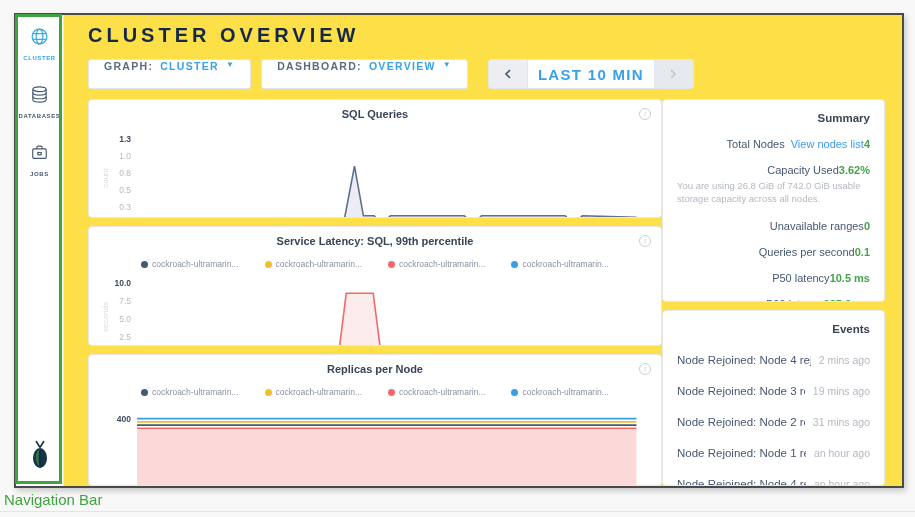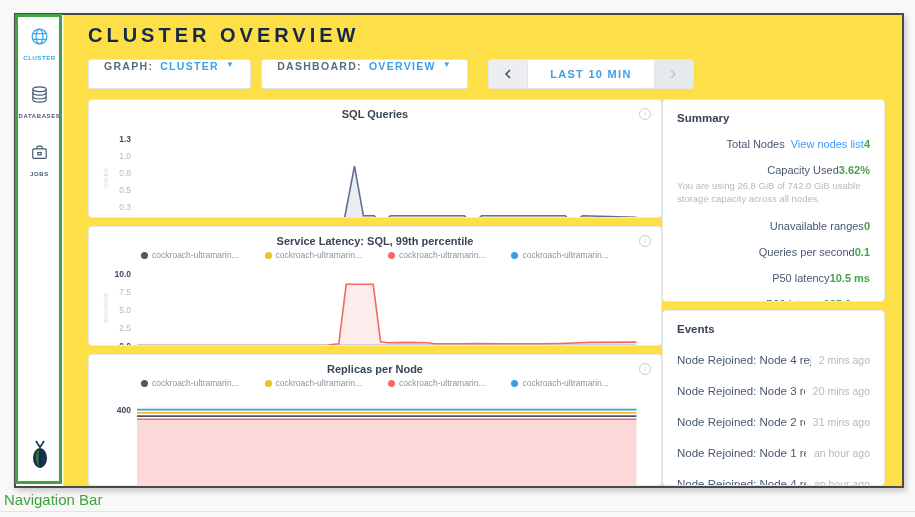--- a/index.html
+++ b/index.html
@@ -36,42 +36,42 @@
   .dd-btn {
     display:flex; gap:7px; background:#fff; border:1px solid #e2e5e9;
     border-radius:3px; height:30px; padding:0 15px; cursor:pointer;
     font-family:"Liberation Sans", sans-serif; font-size:10.5px; font-weight:bold; letter-spacing:1.3px;
   }
   .dd-label { color:#5b6a7e; } .dd-value { color:#3aa0e8; } .caret { color:#3aa0e8; font-size:8px; }
   .timerange { display:flex; height:30px; border:1px solid #e2e5e9; border-radius:3px; overflow:hidden; margin-left:10px; }
   .tr-btn { width:38px; border:none; display:flex; align-items:center; justify-content:center; cursor:pointer; background:#eceef1; padding:0; }
   .tr-mid {
     width:128px; border:none; border-left:1px solid #e2e5e9; border-right:1px solid #e2e5e9;
-    background:#fff; color:#3aa0e8; font-weight:bold; font-size:11px; letter-spacing:1.3px;
+    background:#fff; color:#3aa0e8; font-weight:bold; font-size:15px; letter-spacing:1.3px;
     display:flex; align-items:center; justify-content:center; cursor:pointer; font-family:inherit;
   }
   .tr-next { background:#e7eaed; cursor:default; }
   
   .content { display:flex; margin-top:10px; flex:1; min-height:0; }
   .charts-col { width:574px; display:flex; flex-direction:column; gap:8px; }
   .right-col { width:223px; display:flex; flex-direction:column; gap:8px; }
   .card { background:#fff; border:1px solid #e4e7eb; border-radius:4px; position:relative; }
   .chart-card { padding:8px 10px 0 10px; overflow:hidden; }
   .chart-title { text-align:center; font-size:11px; font-weight:bold; color:#394455; }
   .info-icon {
     position:absolute; top:8px; right:10px; width:12px; height:12px; border:1px solid #c9ced6;
     border-radius:50%; color:#c9ced6; font-size:8px; line-height:10px; text-align:center;
     font-style:italic; font-family:"Liberation Serif", serif; cursor:pointer;
   }
-  .legend { display:flex; justify-content:center; gap:26px; margin-top:3px; }
+  .legend { display:flex; justify-content:center; gap:26px; margin-top:12px; }
   .legend-item { display:flex; align-items:center; gap:4px; font-size:8.5px; color:#8a93a2; cursor:pointer; }
   .legend-dot { width:7px; height:7px; border-radius:50%; }
   
   .panel-card { padding:12px 14px; overflow:hidden; }
-  .panel-card h2 { margin:0; text-align:left; font-size:11.5px; font-weight:bold; color:#394455; }
+  .panel-card h2 { margin:0; text-align:right; font-size:11.5px; font-weight:bold; color:#394455; }
   .sum-row { display:flex; justify-content:flex-end; align-items:baseline; margin-top:14px; font-size:11px; color:#475872; }
   .sum-left { display:flex; gap:6px; align-items:baseline; }
   .sum-value { color:#46a34c; font-weight:bold; white-space:nowrap; }
   .sum-link { color:#3b99fc; cursor:pointer; }
   .sum-sub { font-size:9.5px; color:#b3b9c2; line-height:1.4; margin-top:3px; }
   .event-row { display:flex; justify-content:space-between; align-items:baseline; margin-top:19px; font-size:11.5px; }
   .event-text { color:#475872; white-space:nowrap; overflow:hidden; }
   .event-time { color:#b3b9c2; font-size:10.5px; flex-shrink:0; margin-left:8px; }
   svg.chart { display:block; }
 </style>
@@ -343,21 +343,21 @@
         </section>
         <section class="card panel-card" style="height:176px">
           <h2>Events</h2>
           <div id="event-rows">
               <div class="event-row">
                 <span class="event-text">Node Rejoined: Node 4 rej...</span>
                    <span class="event-time">2 mins ago</span>
               </div>
               <div class="event-row">
                 <span class="event-text">Node Rejoined: Node 3 rej...</span>
-                   <span class="event-time">20 mins ago</span>
+                   <span class="event-time">19 mins ago</span>
               </div>
               <div class="event-row">
                 <span class="event-text">Node Rejoined: Node 2 rej...</span>
                    <span class="event-time">31 mins ago</span>
               </div>
               <div class="event-row">
                 <span class="event-text">Node Rejoined: Node 1 rej...</span>
                    <span class="event-time">an hour ago</span>
               </div>
               <div class="event-row">

